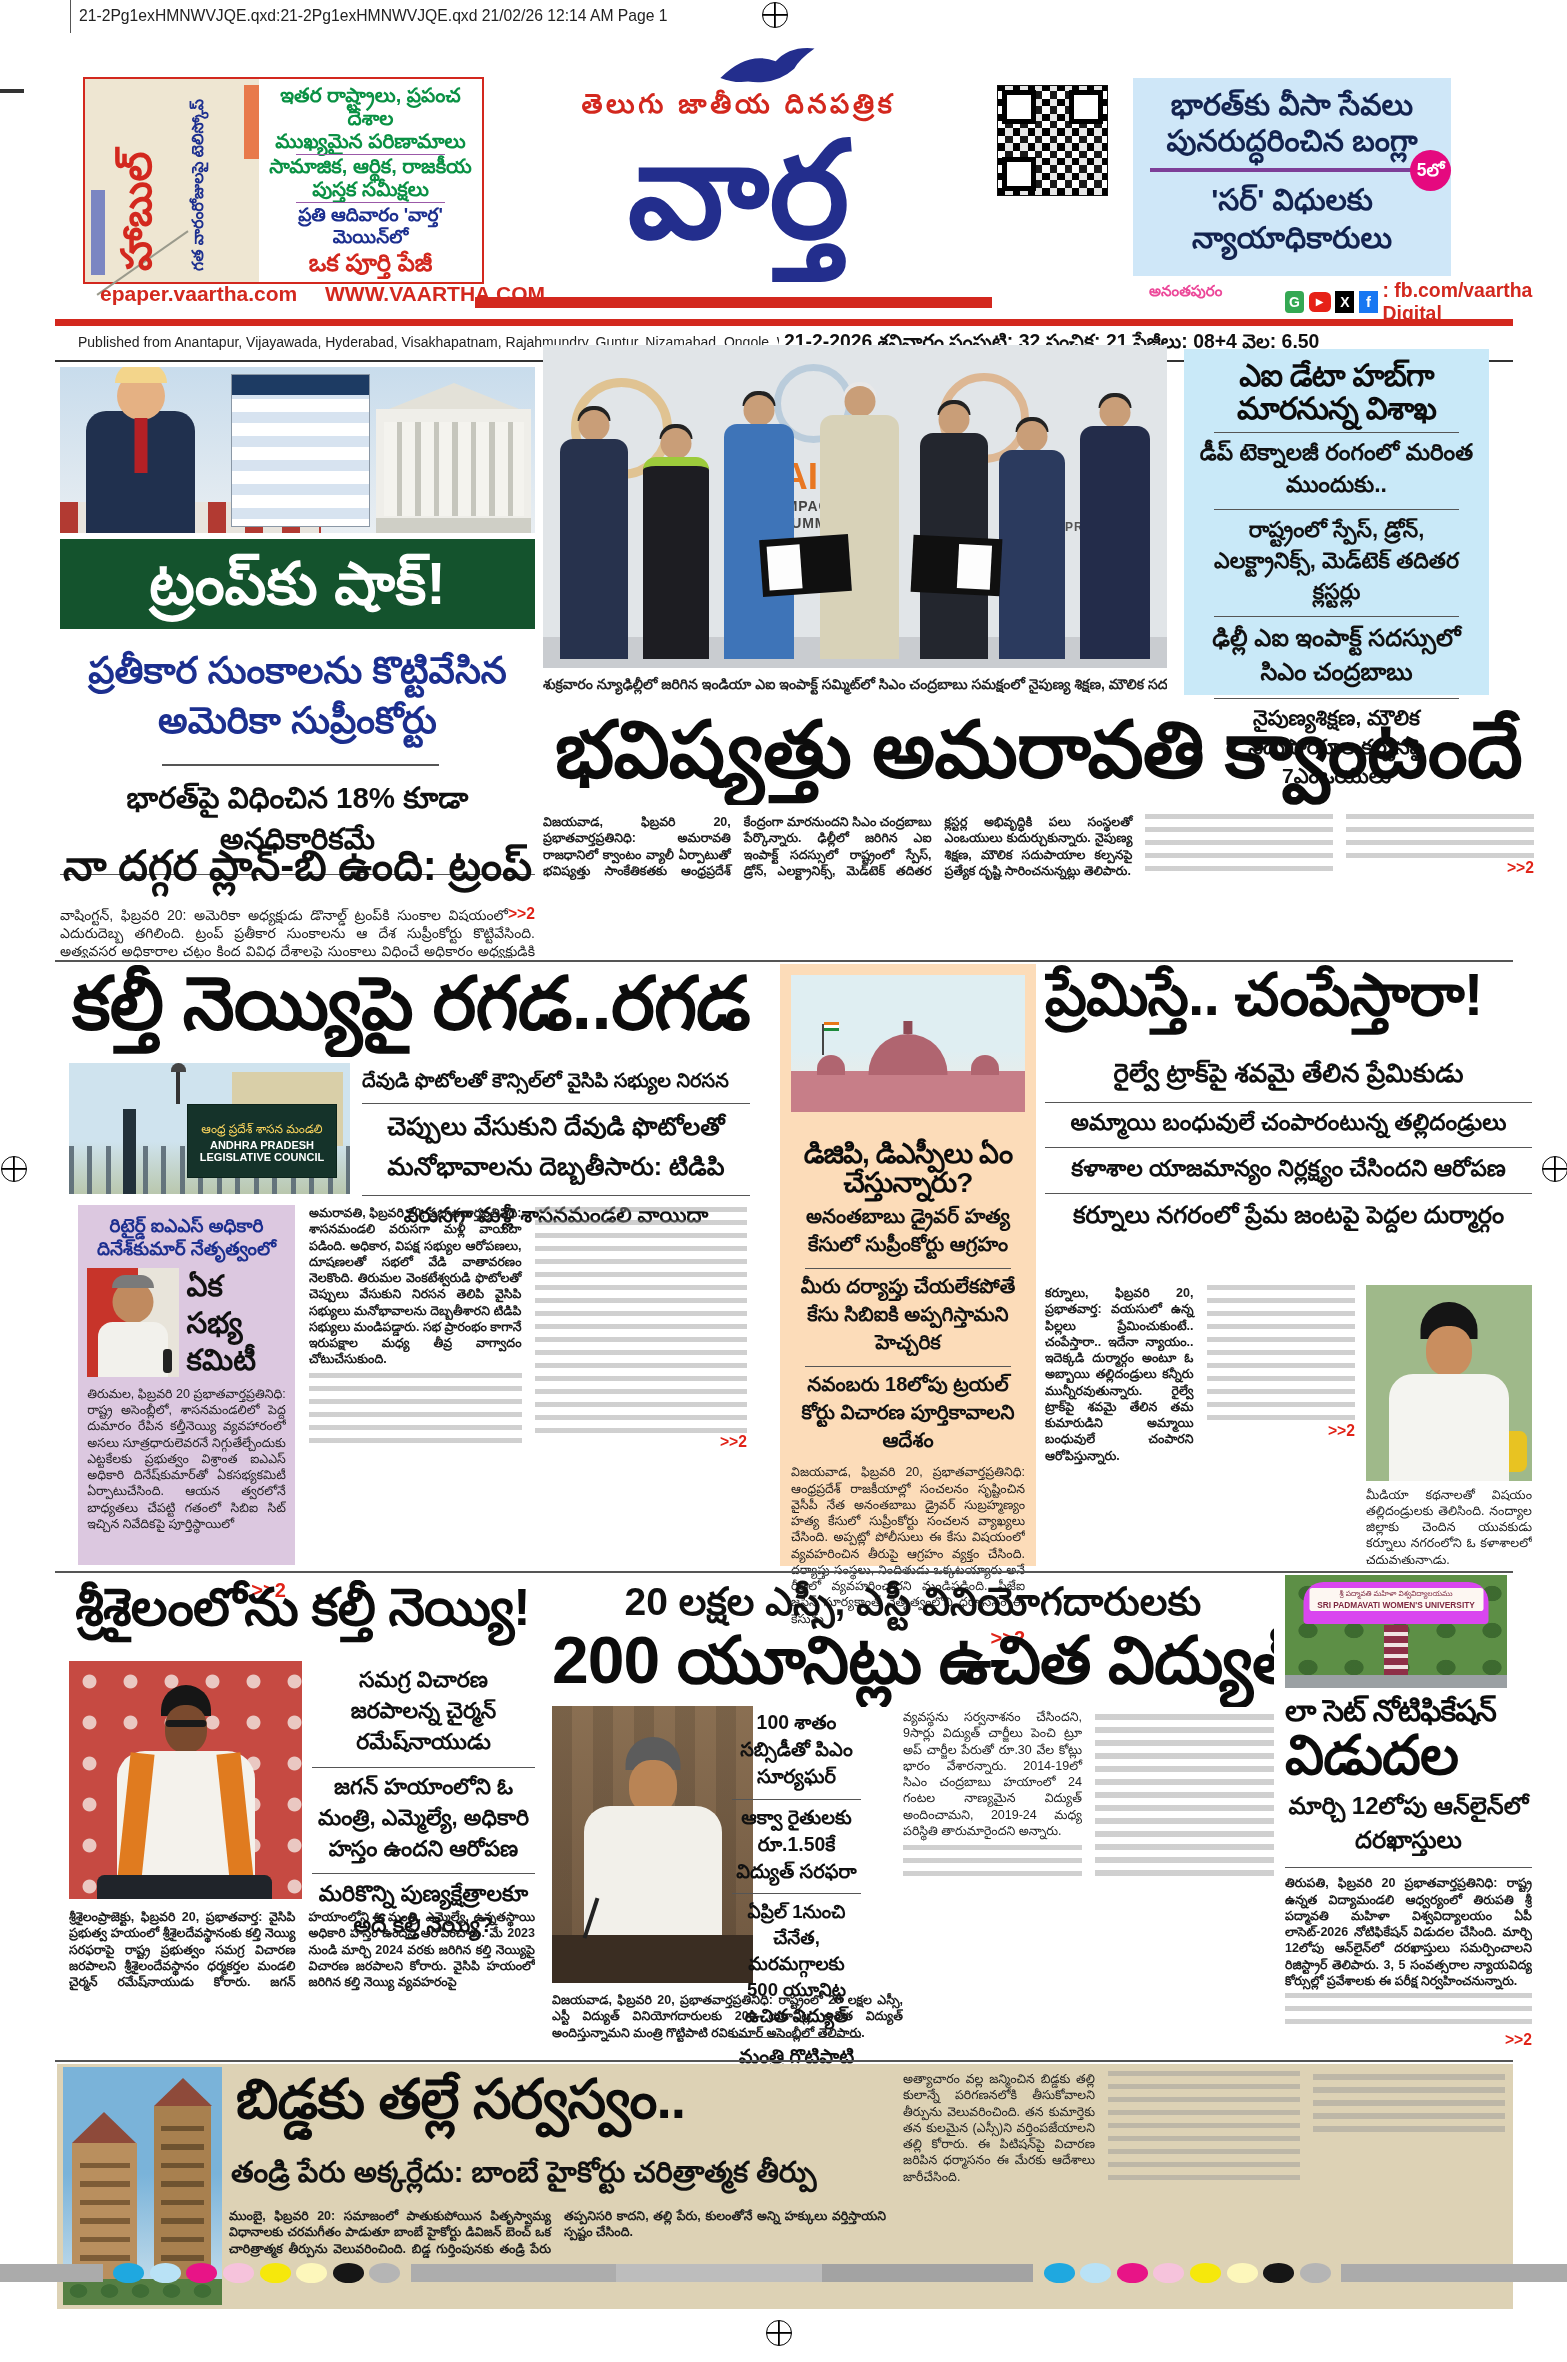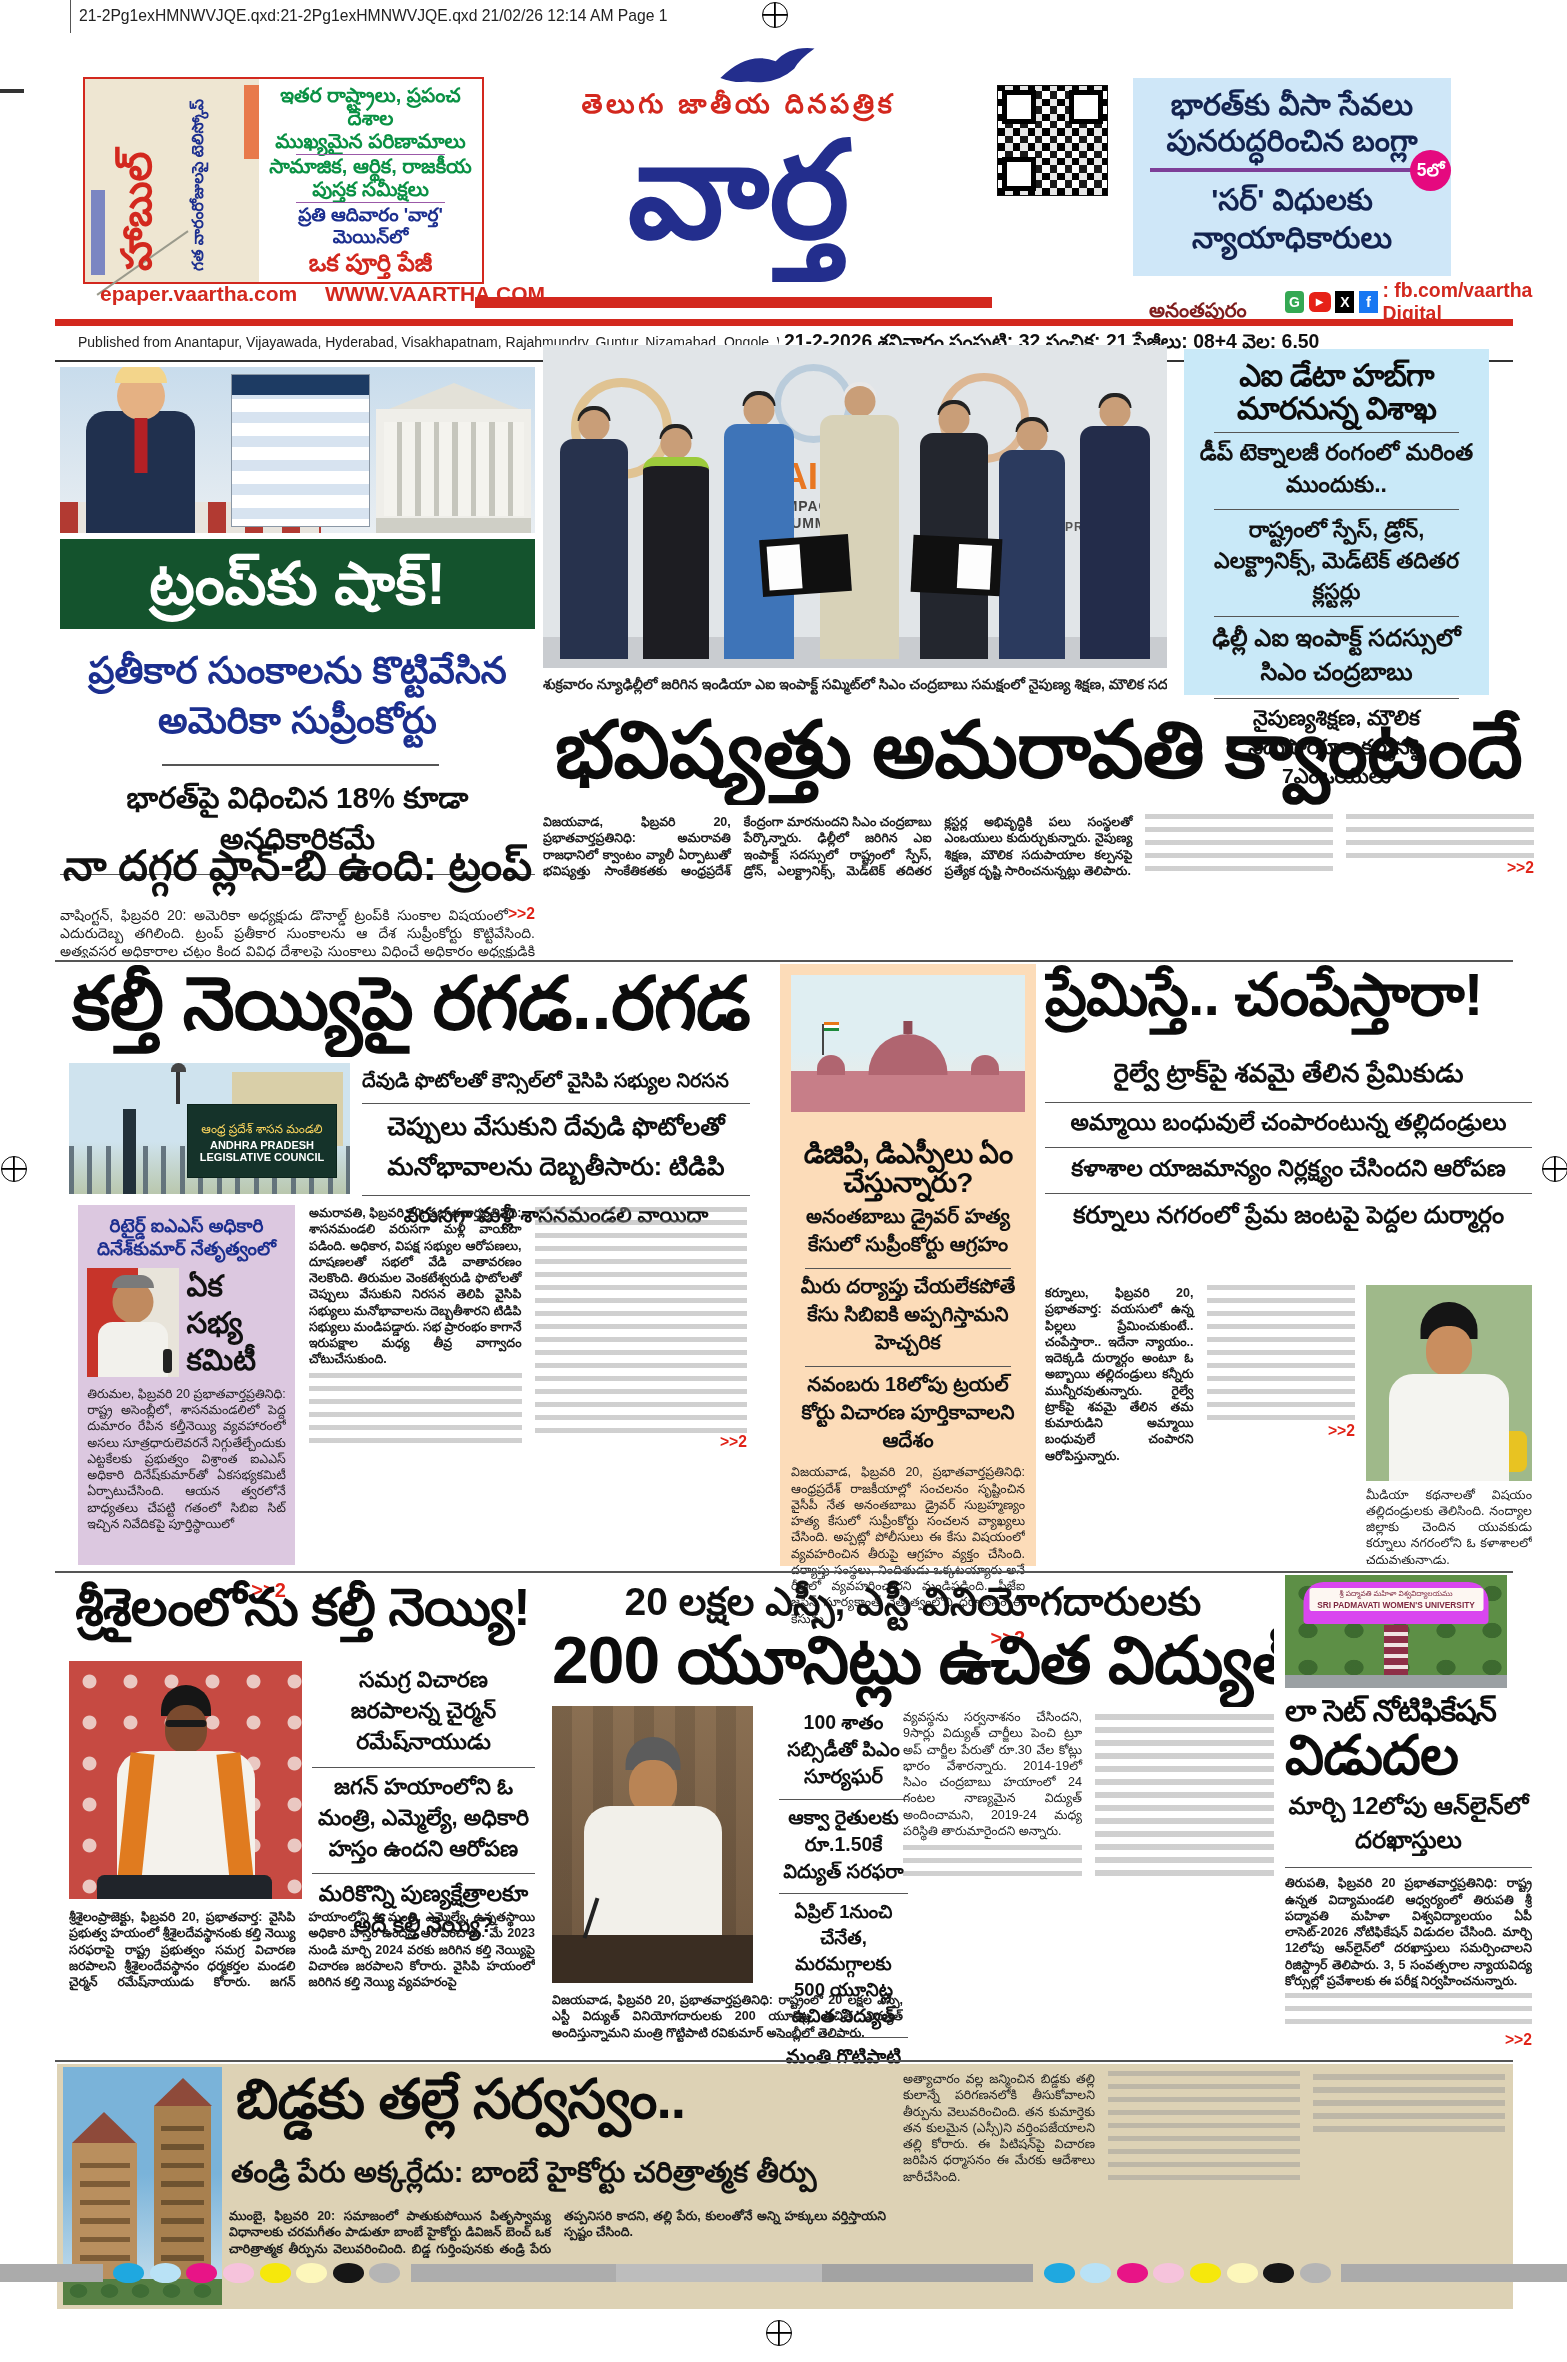--- a/index.html
+++ b/index.html
@@ -85,21 +85,21 @@
     <div class="abs" style="right:3.7px;top:3.7px;width:24px;height:24px;border:5.5px solid #000;background:#fff"></div>
     <div class="abs" style="left:3.7px;bottom:3.7px;width:24px;height:24px;border:5.5px solid #000;background:#fff"></div>
   </div>
   <div class="abs" style="left:1133px;top:78px;width:318px;height:198px;background:#cfe7f8;padding:9.2px 11px;box-sizing:border-box">
     <div class="c b" style="font-size:30px;line-height:1.2;color:#13234f">భారత్‌కు వీసా సేవలు పునరుద్ధరించిన బంగ్లా</div>
     <div style="position:relative;height:3.7px;background:#7d3f98;margin:9.2px 5.5px">
       <div class="abs c" style="right:-16.6px;top:-18.5px;width:41px;height:41px;border-radius:50%;background:#e5097f;color:#fff;font-size:17.5px;font-weight:bold;line-height:41px">5లో</div>
     </div>
     <div class="c b" style="font-size:30px;line-height:1.25;color:#13234f">'సర్' విధులకు న్యాయాధికారులు</div>
   </div>
-  <div class="abs b" style="left:1149px;top:299px;font-size:20px;color:#7f1d1d">అనంతపురం</div>
+  <div class="abs b" style="left:1149px;top:282px;font-size:15px;color:#ec4899">అనంతపురం</div>
   <div class="abs" style="left:1285px;top:279px;display:flex;align-items:center;gap:4.6px">
     <span class="c" style="width:22px;height:22px;background:#34a853;color:#fff;font-weight:bold;font-size:14px;line-height:22px;border-radius:3.7px;display:inline-block">G</span>
     <span class="c" style="width:26px;height:20px;background:#e62117;color:#fff;font-size:10px;line-height:20px;border-radius:5.5px;display:inline-block">▶</span>
     <span class="c" style="width:22px;height:22px;background:#000;color:#fff;font-weight:bold;font-size:14px;line-height:22px;display:inline-block">X</span>
     <span class="c" style="width:22px;height:22px;background:#1877f2;color:#fff;font-weight:bold;font-size:14.8px;line-height:22px;display:inline-block">f</span>
     <span class="b red" style="font-size:19.4px">: fb.com/vaartha Digital</span>
   </div>
 
   <div class="abs" style="left:55px;top:319px;width:1458px;height:7.4px;background:#d3281e"></div>
   <div class="abs nw" style="left:78px;top:334px;width:701px;font-size:14px;color:#222">Published from Anantapur, Vijayawada, Hyderabad, Visakhapatnam, Rajahmundry, Guntur, Nizamabad, Ongole, Warangal, Tirupathi, Kadapa, Kurnool,  Karimnagar, Mahabubnagar, Khammam, Nellore, Nalgonda, Tadepalligudem, Srikakulam</div>
@@ -331,21 +331,21 @@
   <div class="abs c b nw" style="left:552px;top:1580px;width:722px;font-size:39px">20 లక్షల ఎస్సీ, ఎస్టీ వినియోగదారులకు</div>
   <div class="abs hl nw c" style="left:552px;top:1626px;width:722px;height:81px;font-size:66px">200 యూనిట్లు ఉచిత విద్యుత్</div>
   <div class="photo" style="left:552px;top:1706px;width:201px;height:277px;background:linear-gradient(#8a6f52,#6e5740)">
     <div class="abs" style="inset:0;background:repeating-linear-gradient(90deg,rgba(0,0,0,.12) 0 20px,transparent 20px 41px)"></div>
     <div class="abs" style="left:50%;top:31px;transform:translateX(-50%);width:55px;height:33px;border-radius:28px 28px 0 0;background:#5c5c5c"></div>
     <div class="abs" style="left:50%;top:54px;transform:translateX(-50%);width:48px;height:54px;border-radius:45%;background:#b98455"></div>
     <div class="abs" style="left:50%;top:100px;transform:translateX(-50%);width:138px;height:129px;border-radius:26px 26px 0 0;background:#f2f0ea"></div>
     <div class="abs" style="left:0;bottom:0;width:100%;height:48px;background:#3a2d22"></div>
     <div class="abs" style="left:37px;bottom:44px;width:3.7px;height:42px;background:#222;transform:rotate(18deg)"></div>
   </div>
-  <div class="abs" style="left:779px;top:1711px;width:129px">
+  <div class="abs" style="left:732px;top:1711px;width:129px">
     <div class="c b" style="font-size:19.4px">100 శాతం సబ్సిడీతో పిఎం సూర్యఘర్</div>
     <div class="subdiv" style="width:100%"></div>
     <div class="c b" style="font-size:19.4px">ఆక్వా రైతులకు రూ.1.50కే విద్యుత్ సరఫరా</div>
     <div class="subdiv" style="width:100%"></div>
     <div class="c b" style="font-size:18.5px">ఏప్రిల్ 1నుంచి చేనేత, మరమగ్గాలకు 500 యూనిట్ల ఉచిత విద్యుత్</div>
     <div class="subdiv" style="width:100%"></div>
     <div class="c b" style="font-size:19.4px">మంత్రి గొట్టిపాటి</div>
   </div>
   <div class="abs cols2 body-txt" style="left:903px;top:1709px;width:371px;height:277px;overflow:hidden">
     <span>వ్యవస్థను సర్వనాశనం చేసిందని, 9సార్లు విద్యుత్ చార్జీలు పెంచి ట్రూ అప్ చార్జీల పేరుతో రూ.30 వేల కోట్లు భారం వేశారన్నారు. 2014-19లో సిఎం చంద్రబాబు హయాంలో 24 గంటల నాణ్యమైన విద్యుత్ అందించామని, 2019-24 మధ్య పరిస్థితి తారుమారైందని అన్నారు.</span>

